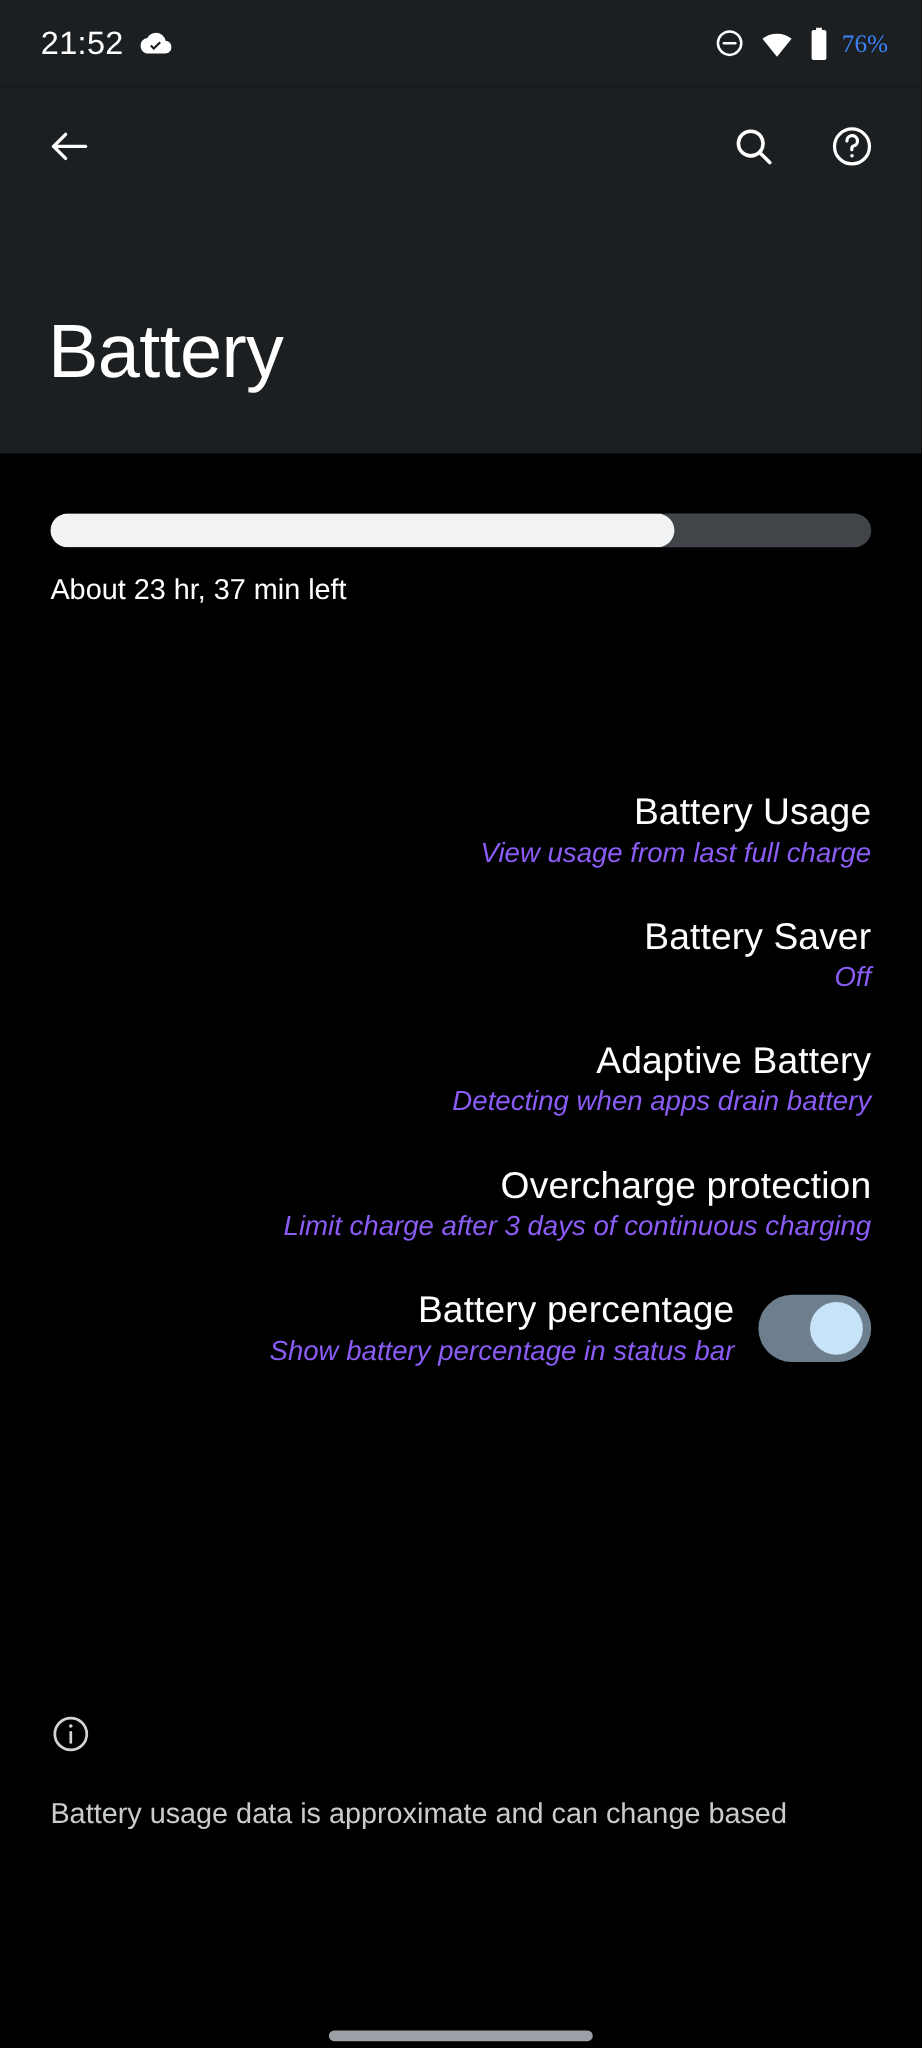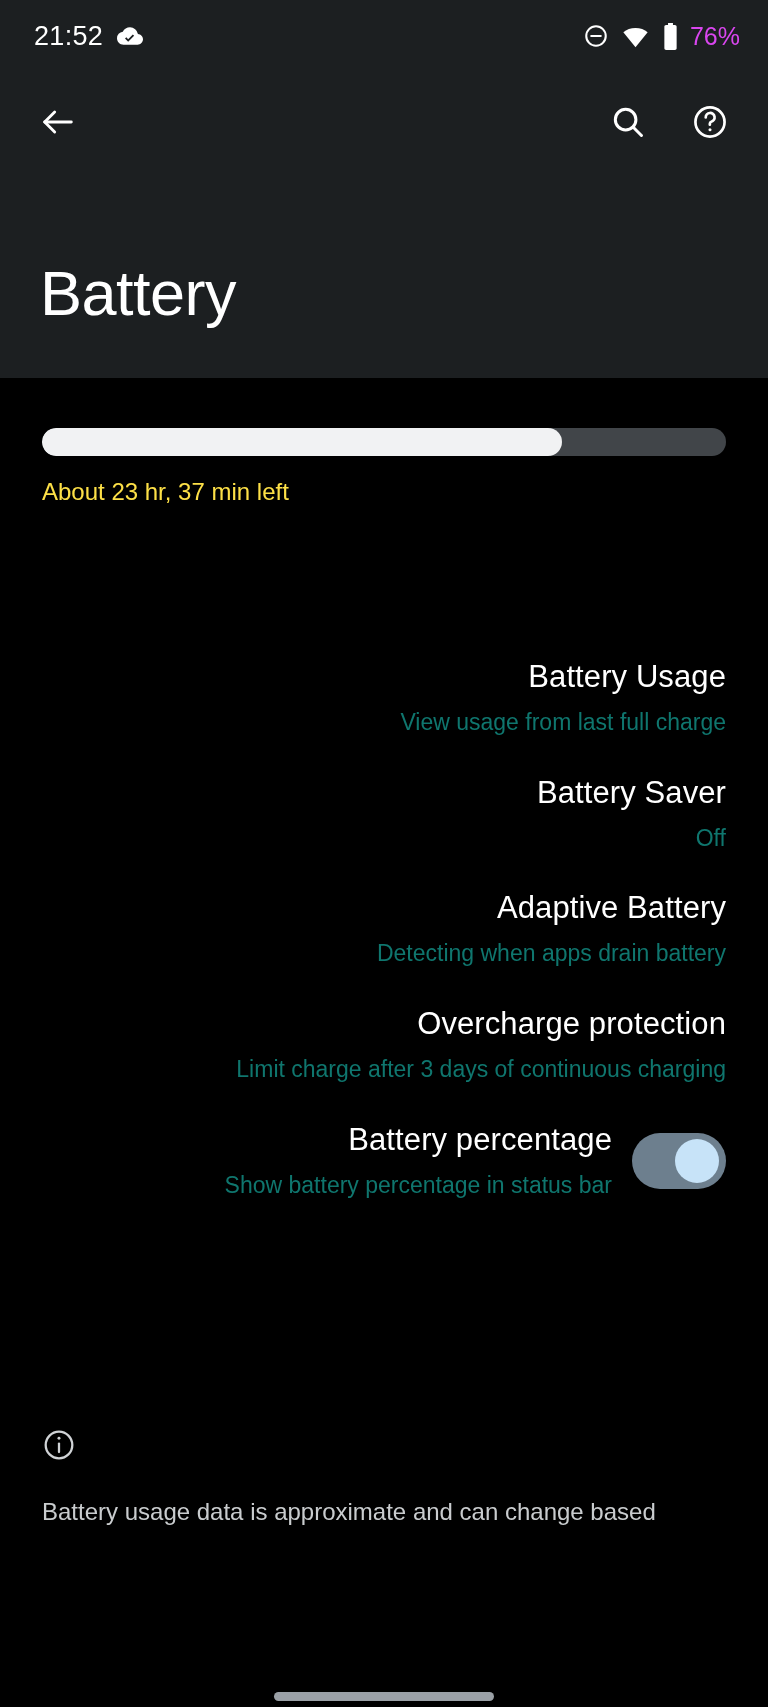--- a/index.html
+++ b/index.html
@@ -40,24 +40,25 @@
     font-weight: 500;
     letter-spacing: 0.3px;
     color: #ffffff;
   }
   .status-right {
     display: flex;
     align-items: center;
     gap: 13px;
   }
   .status-battery-text {
-    font-size: 25px;
+    font-size: 21px;
     font-weight: 500;
-    color: #d946ef;
+    color: #3b82f6;
     margin-left: -2px;
+    font-family: Liberation Serif, serif;
   }
   .icon-svg { display: block; }
 
   
   .app-bar {
     position: absolute;
     top: 72px; left: 0;
     width: 768px;
     height: 306px;
     background: #1c1f21;
@@ -142,21 +143,21 @@
   .level-bar-fill {
     position: absolute;
     top: 0; left: 0; bottom: 0;
     background: #f1f2f3;
     border-radius: 14px;
   }
 
   .level-estimate {
     margin: 22px 0 0 42px;
     font-size: 24px;
-    color: #fde047;
+    color: #ffffff;
     font-weight: 400;
   }
 
   
   .pref-list {
     position: absolute;
     top: 262px; left: 0;
     width: 768px;
   }
   .pref-row {
@@ -172,23 +173,24 @@
   .pref-title {
     font-size: 31px;
     font-weight: 400;
     color: #ffffff;
     line-height: 1.22;
     letter-spacing: 0.1px;
   }
   .pref-summary {
     font-size: 23px;
     font-weight: 400;
-    color: #0f766e;
+    color: #8b5cf6;
     line-height: 1.3;
-    margin-top: 12px;
+    margin-top: 0;
+    font-style: italic;
   }
 
   
   .switch {
     width: 94px;
     height: 56px;
     border-radius: 28px;
     background: #6d7f8e;
     position: relative;
     flex: 0 0 auto;

